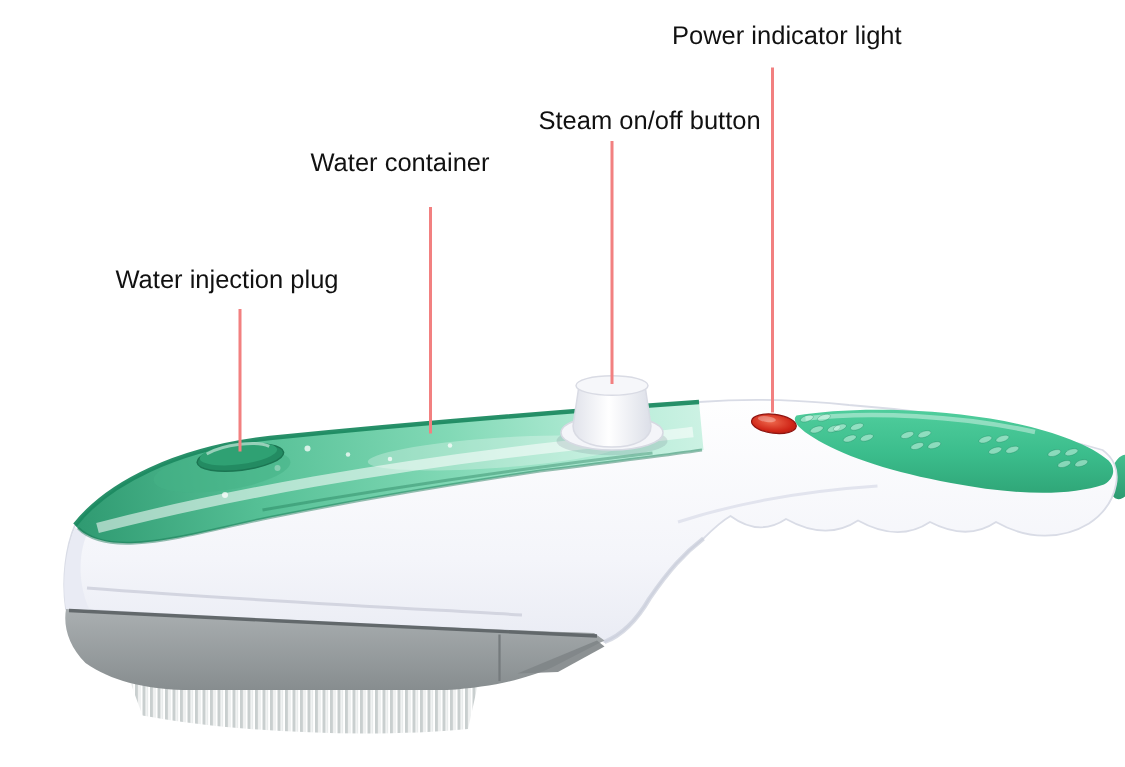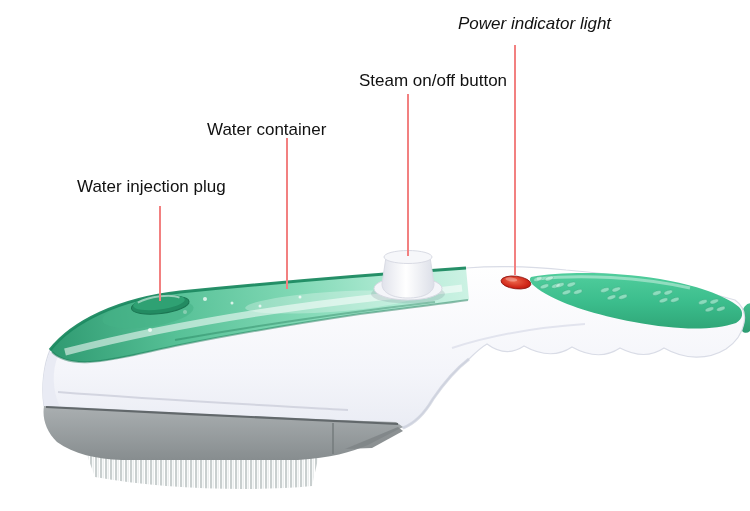--- a/index.html
+++ b/index.html
@@ -193,17 +193,17 @@
       <ellipse cx="516" cy="282.5" rx="15" ry="6.3" fill="url(#redGrad)" stroke="#8e1410" stroke-width="0.8"></ellipse>
       <ellipse cx="511" cy="280" rx="6" ry="2" fill="#ffffff" opacity="0.3"></ellipse>
     </g>
   </svg>
 
   <div class="callout-line" style="left:514px;top:45px;height:230px;"></div>
   <div class="callout-line" style="left:407px;top:94px;height:162px;"></div>
   <div class="callout-line" style="left:286px;top:138px;height:151px;"></div>
   <div class="callout-line" style="left:159px;top:206px;height:95px;"></div>
 
-  <div class="callout-label" style="left:458px;top:13px;font-style:italic;">Power indicator light</div>
+  <div class="callout-label" style="left:448px;top:13px;">Power indicator light</div>
   <div class="callout-label" style="left:315px;top:70px;margin-left:44px;">Steam on/off button</div>
-  <div class="callout-label" style="left:207px;top:119px;">Water container</div>
+  <div class="callout-label" style="left:207px;top:98px;">Water container</div>
   <div class="callout-label" style="left:77px;top:176px;text-align:center;">Water injection plug</div>
 </div>
 
 </body></html>

